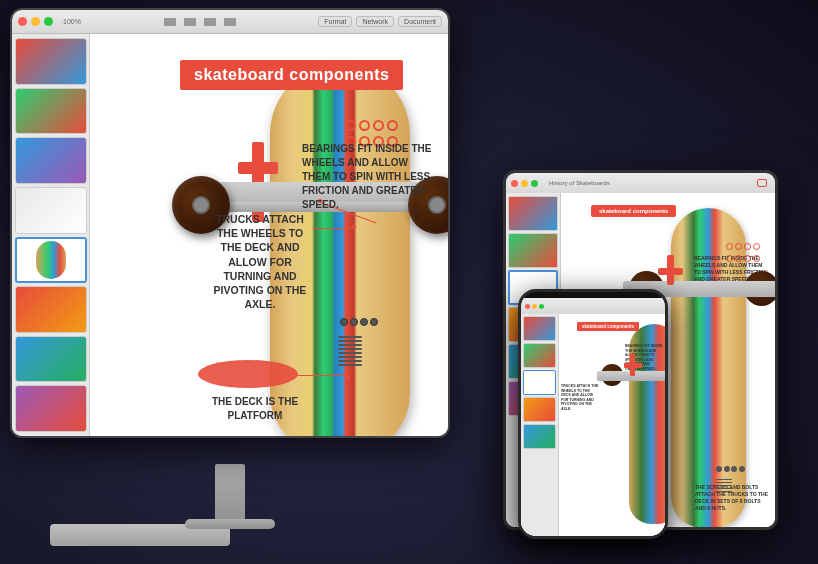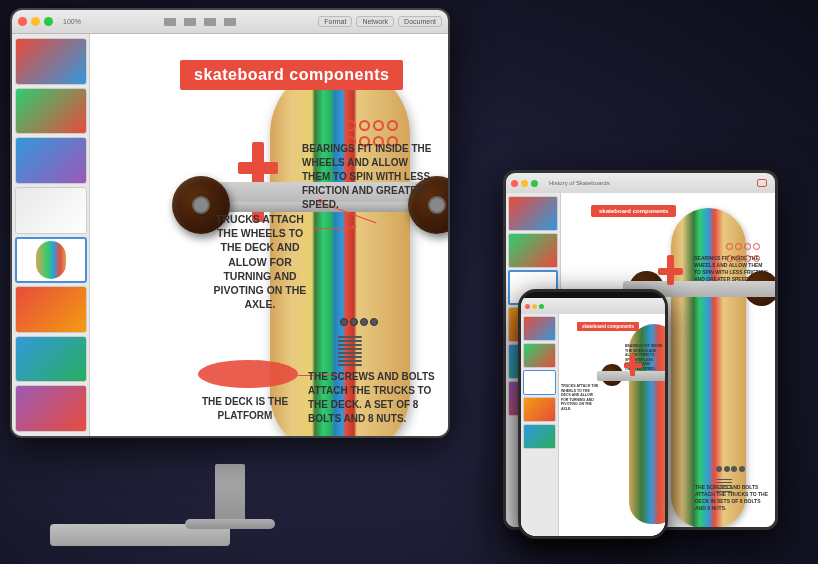--- a/index.html
+++ b/index.html
@@ -783,25 +783,24 @@
         <div class="screw-line"></div>
         <div class="screw-line"></div>
         <div class="screw-line"></div>
         <div class="screw-line"></div>
         <div class="screw-line"></div>
         <div class="screw-line"></div>
         <div class="screw-line"></div>
         <div class="screw-line"></div>
       </div>
 
-      <div class="screws-text">THE SCREWS AND BOLTS ATTACH THE TRUCKS TO THE DECK. A SET OF 8 BOLTS AND 8 NUTS.</div>
 
       <div class="deck-oval"></div>
 
-      <div class="anno-text" style="bottom:14px;left:100px;width:110px;font-size:10px;">THE DECK IS THE PLATFORM</div>
+      <div class="anno-text" style="bottom:14px;left:110px;width:110px;font-size:10px;">THE DECK IS THE PLATFORM</div>
 
       <div class="connector-line" style="width:50px;bottom:60px;left:208px;"></div>
       <div class="connector-dot" style="bottom:57px;left:256px;"></div>
 
     </div>
   </div>
 </div>
 
 <div class="tablet">
   <div class="tablet-toolbar">

